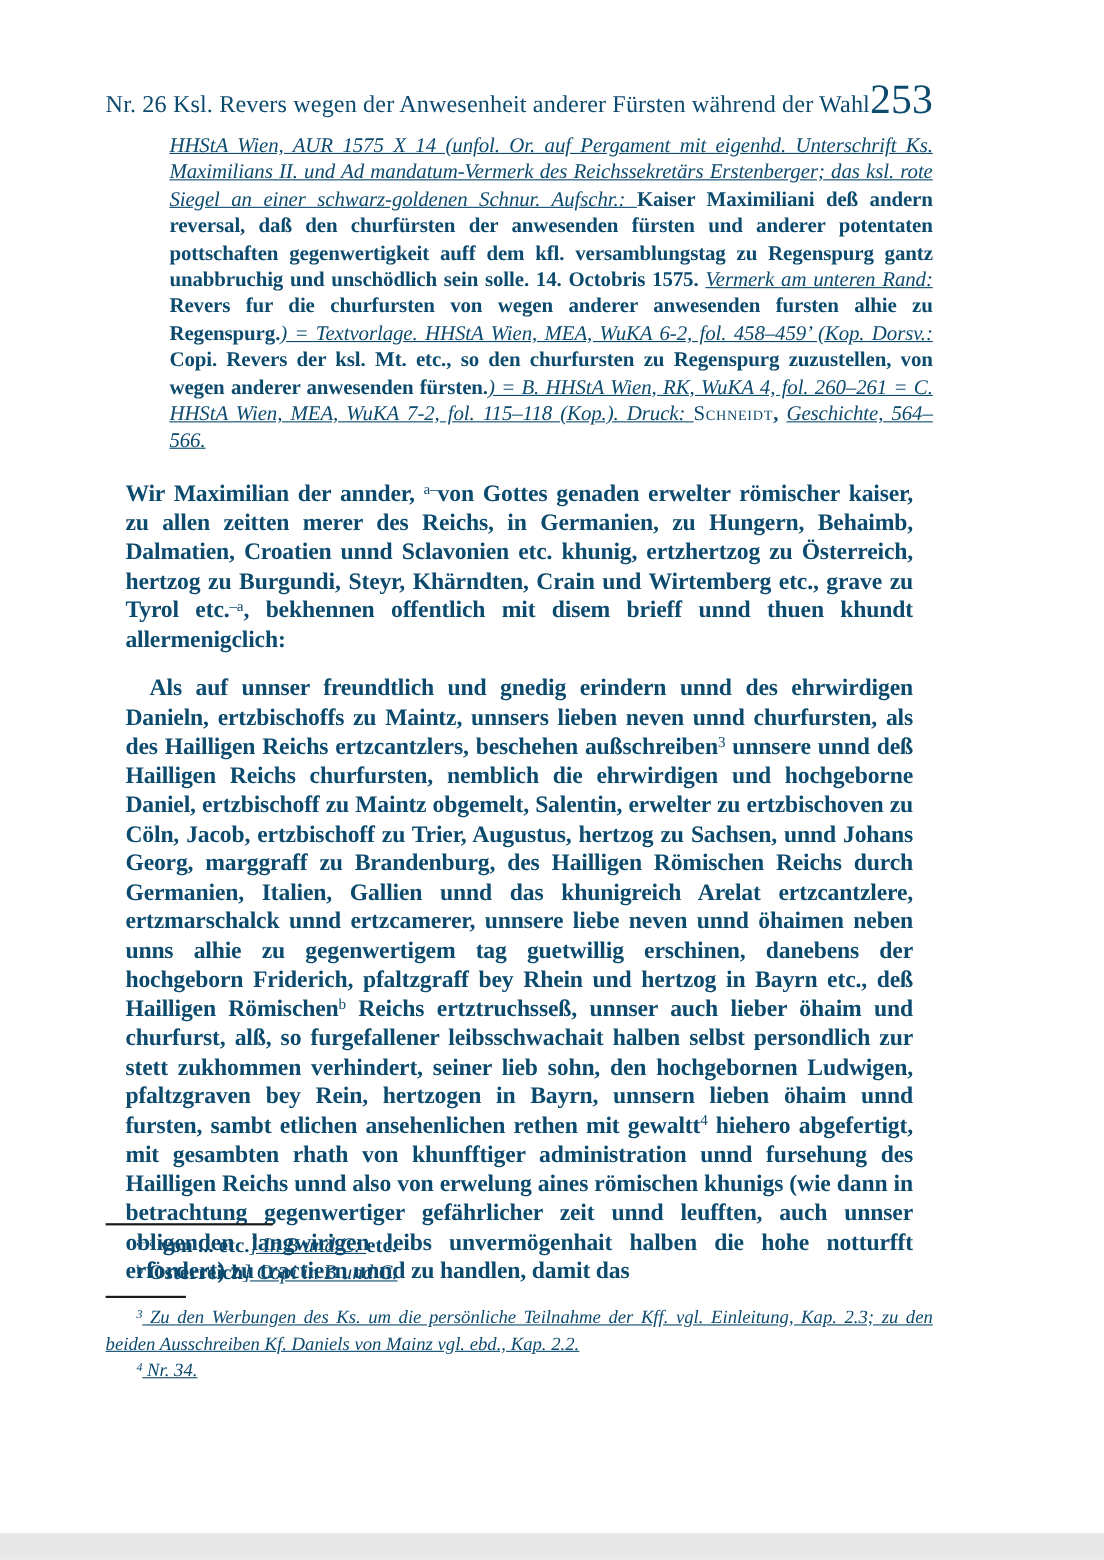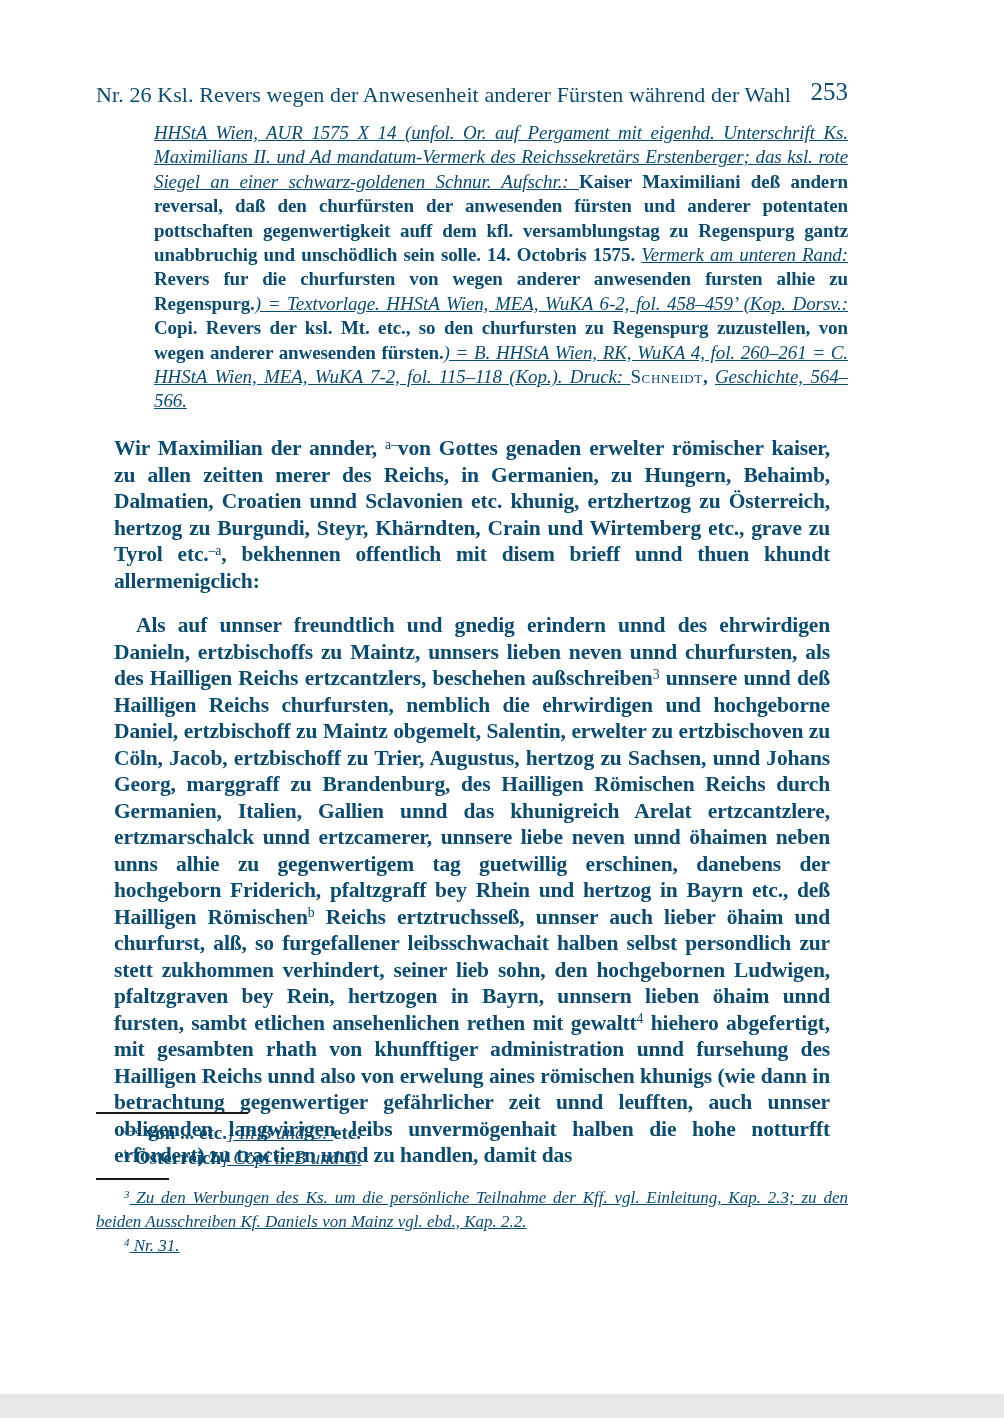--- a/index.html
+++ b/index.html
@@ -24,21 +24,21 @@
     text-align: center;
     font-size: 22px;
     line-height: 26px;
     padding-right: 60px;
     letter-spacing: 0.1px;
     white-space: nowrap;
   }
   .running-head .pagenum {
     position: absolute;
     right: 0; top: -6px;
-    font-size: 25px;
+    font-size: 38px;
     line-height: 31px;
   }
   
   .source-note {
     position: absolute;
     left: 154px; top: 121px;
     width: 694px;
     font-size: 19px;
     line-height: 24.4px;
     text-align: justify;
@@ -115,16 +115,16 @@
 
   <div class="apparatus">
     <div class="rule"></div>
     <p><span class="seg-sup">a–a</span><span class="seg-r"> von ... etc.</span><span class="seg-i">] In B und C: </span><span class="seg-r">etc.</span></p>
     <p><span class="seg-sup">b</span><span class="seg-r"> Österreich</span><span class="seg-i">] Copi in B und C.</span></p>
   </div>
 
   <div class="footnotes">
     <div class="rule"></div>
     <p class="footnote"><span class="seg-sup">3</span><span class="seg-i"> Zu den Werbungen des Ks. um die persönliche Teilnahme der Kff. vgl. Einleitung, Kap. 2.3; zu den beiden Ausschreiben Kf. Daniels von Mainz vgl. ebd., Kap. 2.2.</span></p>
-    <p class="footnote"><span class="seg-sup">4</span><span class="seg-i"> Nr. 31.</span></p>
+    <p class="footnote"><span class="seg-sup">4</span><span class="seg-i"> Nr. 34.</span></p>
   </div>
 
 </div>
 
 </body></html>

